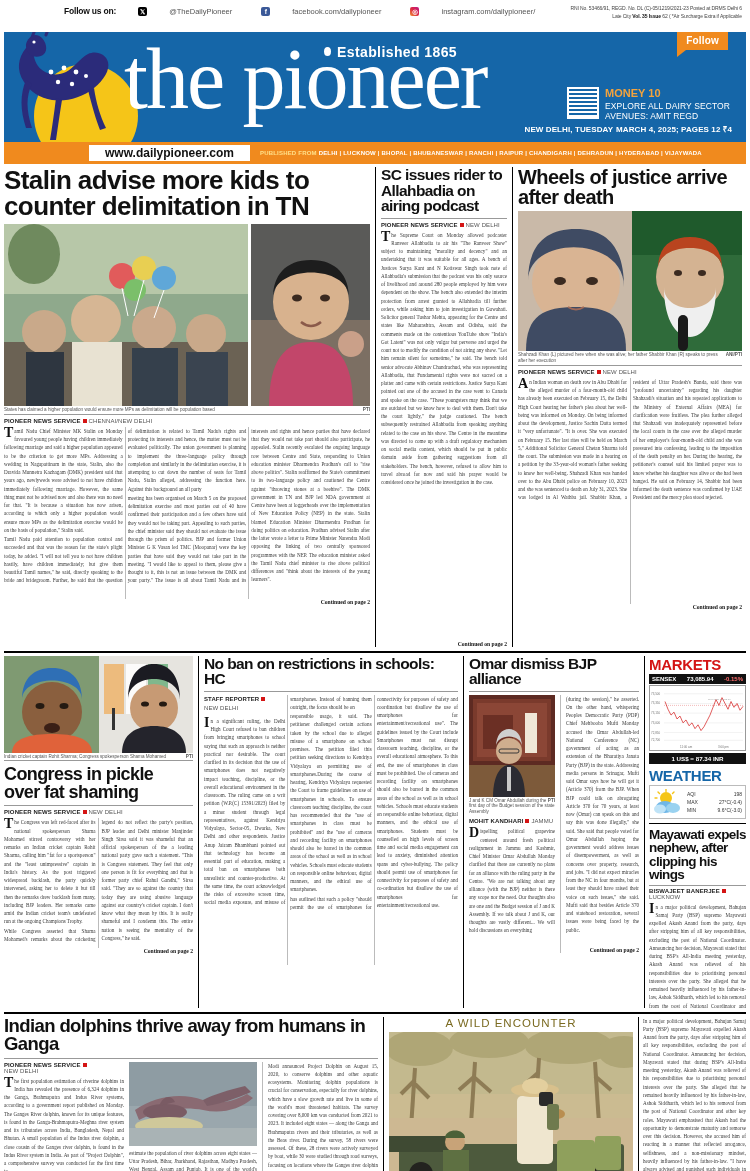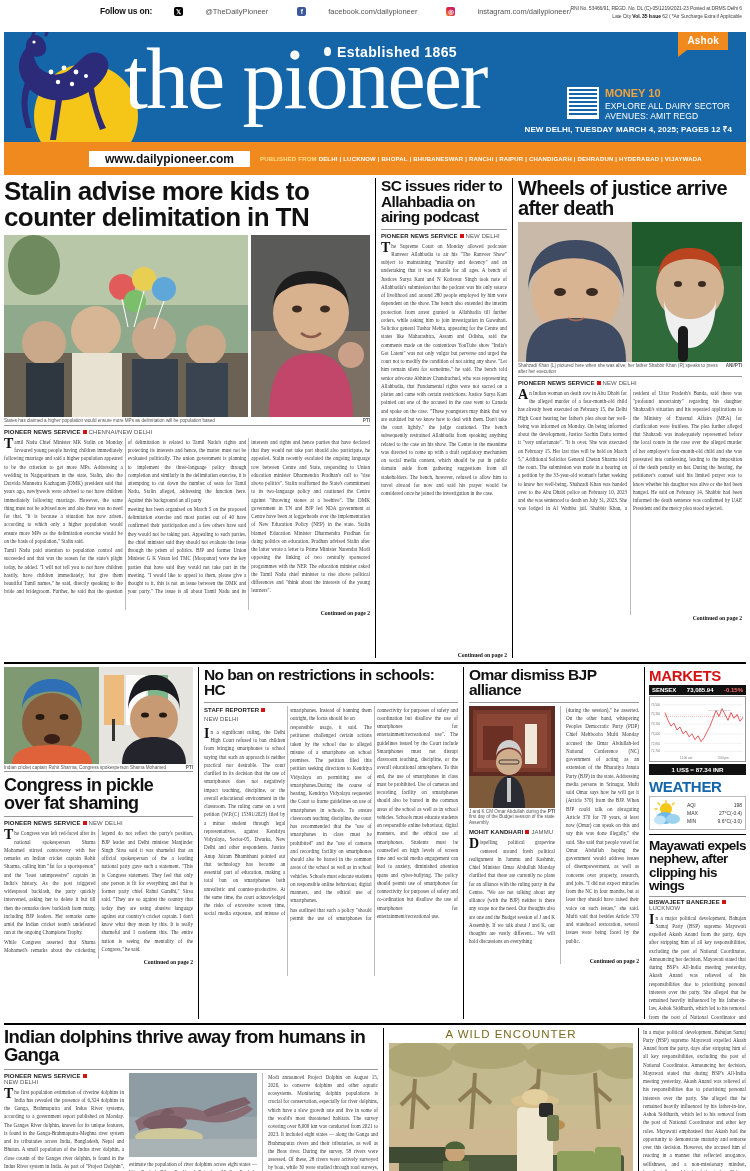--- a/index.html
+++ b/index.html
@@ -6,21 +6,21 @@
   body {
     width:750px; height:1171px;
     background:#fff;
     font-family:"Liberation Serif", serif;
     overflow:hidden;
   }
   .page { width:750px; height:1171px; position:relative; background:#fff; padding:0 4px; }
 
   
   .social-bar { height:32px; display:flex; align-items:flex-start; padding-top:6px; position:relative; }
-  .social-left { display:flex; align-items:center; gap:22px; margin-left:96px; }
+  .social-left { display:flex; align-items:center; gap:22px; margin-left:60px; }
   .follow-label { font-family:"Liberation Sans",sans-serif; font-weight:bold; font-size:8.5px; color:#111; letter-spacing:-0.2px; }
   .sicon { width:9px; height:9px; display:inline-block; border-radius:2px; color:#fff;
            font-size:6.5px; line-height:9px; text-align:center; font-family:"Liberation Sans",sans-serif; font-weight:bold; }
   .sicon.x { background:#000; }
   .sicon.fb { background:#3b5998; }
   .sicon.ig { background:linear-gradient(45deg,#f09433,#dc2743,#bc1888); }
   .shandle { font-family:"Liberation Sans",sans-serif; font-size:7.5px; color:#555; margin-right:7px; }
   .regd { position:absolute; right:4px; top:5px; text-align:right; font-family:"Liberation Sans",sans-serif;
           font-size:5px; color:#444; line-height:1.55; letter-spacing:-0.1px; }
   .regd b { color:#111; }
@@ -45,21 +45,21 @@
         repeating-linear-gradient(90deg,#fff 0 2px,transparent 2px 4px);
         background-color:#fff; border:2px solid #fff; }
   .money-txt { font-family:"Liberation Sans",sans-serif; line-height:1.25; }
   .money-title { color:#f4a33c; font-weight:bold; font-size:11px; }
   .money-sub { color:#fff; font-size:8.5px; letter-spacing:0.1px; }
   .citydate { position:absolute; right:14px; bottom:8px; font-family:"Liberation Sans",sans-serif;
               color:#fff; font-size:10px; font-weight:bold; letter-spacing:0.1px; }
   .citydate span { font-size:8px; }
 
   
-  .url-strip { height:33px; background:#f08a1e; display:flex; align-items:center; position:relative; }
+  .url-strip { height:22px; background:#f08a1e; display:flex; align-items:center; position:relative; }
   .url-white { background:#fff; margin-left:85px; padding:1px 16px; font-family:"Liberation Sans",sans-serif;
                font-weight:bold; font-size:12px; color:#111; }
   .pub-list { margin-left:10px; font-family:"Liberation Sans",sans-serif; font-size:6px; font-weight:bold;
               color:#fff; letter-spacing:0.2px; white-space:nowrap; }
   .pub-list .yl { color:#ffe08a; }
 
   
   .rule { border-top:1px solid #000; }
   .thin { border-top:0.5px solid #999; }
   h1.hl { font-family:"Liberation Sans",sans-serif; font-weight:bold; color:#111; line-height:1.0; letter-spacing:-0.6px; }
@@ -171,21 +171,21 @@
       <path d="M92 80 C96 96 100 110 104 120 L110 118 C104 106 100 92 98 78 Z" fill="#2b2b7a"></path>
       <circle cx="38" cy="32" r="1.6" fill="#fff"></circle>
     </svg>
 
     <div class="masthead-title">the pioneer</div>
 
     <div class="est">
       <span class="dot"></span><span>Established 1865</span>
     </div>
 
-    <div class="inside-tag">Ashok</div>
+    <div class="inside-tag">Follow</div>
 
     <div class="money-box">
       <div class="qr"></div>
       <div class="money-txt">
         <div class="money-title">MONEY 10</div>
         <div class="money-sub">EXPLORE ALL DAIRY SECTOR</div>
         <div class="money-sub">AVENUES: AMIT REGD</div>
       </div>
     </div>
 

